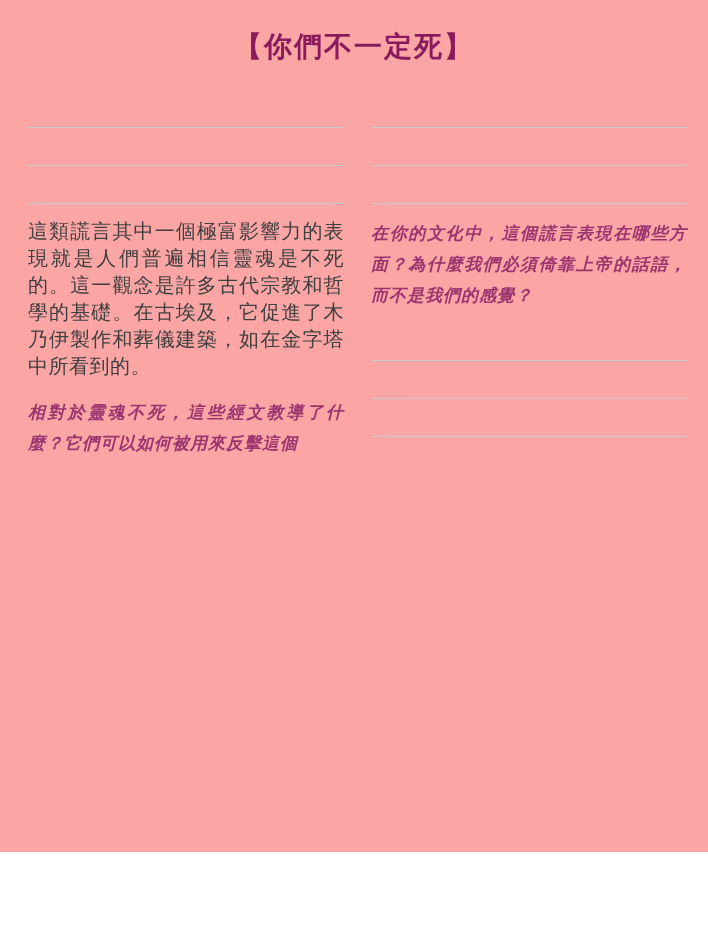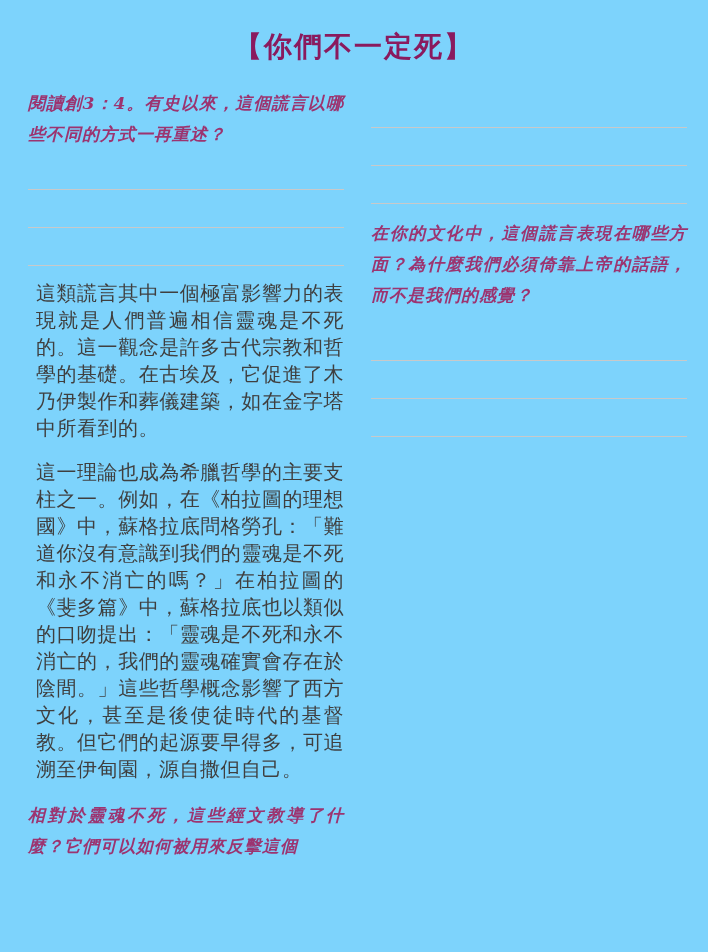--- a/index.html
+++ b/index.html
@@ -1,21 +1,21 @@
 <!DOCTYPE html>
 <html><head>
 <meta charset="utf-8">
 <style>
   html, body { margin: 0; padding: 0; background: #ffffff; }
   .page {
     position: relative;
     width: 708px;
-    height: 952px;
+    height: 852px;
     margin: 0 auto;
-    background: #7dd3fc;
+    background: #fca5a5;
     overflow: hidden;
     font-family: "DejaVu Sans", sans-serif;
   }
   .page-title {
     padding-top: 28px;
     text-align: center;
     font-family: "DejaVu Serif", serif;
     font-weight: bold;
     font-size: 28px;
     letter-spacing: 2px;
@@ -39,52 +39,50 @@
     color: #9c3470;
     text-align: justify;
     margin: 0;
   }
   .answers { margin-top: 2px; margin-bottom: 14px; }
   .answer-line {
     height: 37px;
     border-bottom: 1px solid #c9c9c9;
   }
   .body-text p {
-    margin: 0 0 17px 8px;
+    margin: 0 0 17px 0;
     font-size: 20px;
     line-height: 27px;
     color: #3f3f3f;
     text-align: justify;
     letter-spacing: 0.5px;
   }
   .question-bottom { margin-top: 8px; }
   .right .answers-bottom { margin-top: 12px; }
 </style>
 </head>
 <body>
 
 <div class="page">
 
   <div class="page-title">【你們不一定死】</div>
 
   <div class="columns">
 
     <div class="col left">
 
-      <p class="question question-top">閱讀創3：4。有史以來，這個謊言以哪些不同的方式一再重述？</p>
 
       <div class="answers">
           <div class="answer-line"></div>
           <div class="answer-line"></div>
           <div class="answer-line"></div>
         </div>
 
       <div class="body-text">
         <p>這類謊言其中一個極富影響力的表現就是人們普遍相信靈魂是不死的。這一觀念是許多古代宗教和哲學的基礎。在古埃及，它促進了木乃伊製作和葬儀建築，如在金字塔中所看到的。</p>
-        <p>這一理論也成為希臘哲學的主要支柱之一。例如，在《柏拉圖的理想國》中，蘇格拉底問格勞孔：「難道你沒有意識到我們的靈魂是不死和永不消亡的嗎？」在柏拉圖的《斐多篇》中，蘇格拉底也以類似的口吻提出：「靈魂是不死和永不消亡的，我們的靈魂確實會存在於陰間。」這些哲學概念影響了西方文化，甚至是後使徒時代的基督教。但它們的起源要早得多，可追溯至伊甸園，源自撒但自己。</p>
       </div>
 
       <p class="question question-bottom">相對於靈魂不死，這些經文教導了什麼？它們可以如何被用來反擊這個</p>
     </div>
 
     <div class="col right">
 
 
       <div class="answers">
           <div class="answer-line"></div>

